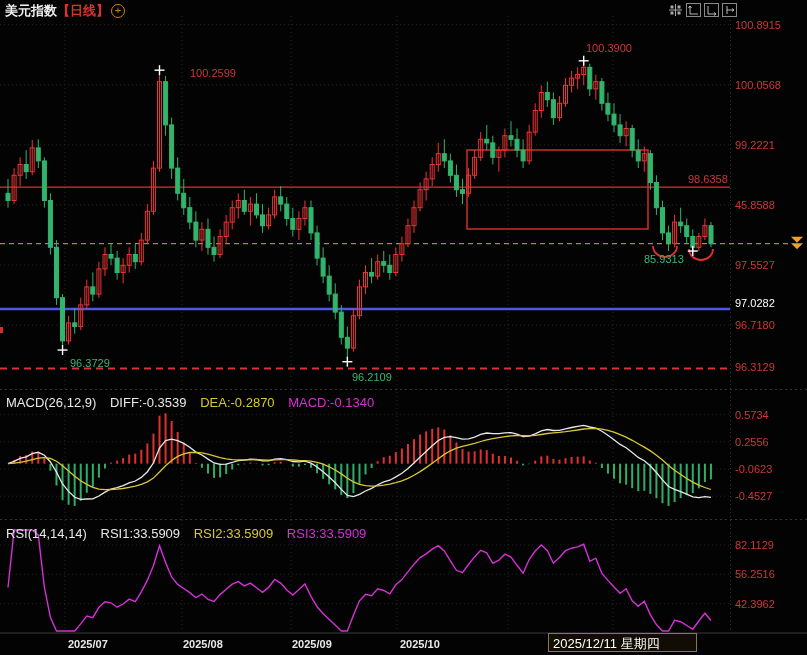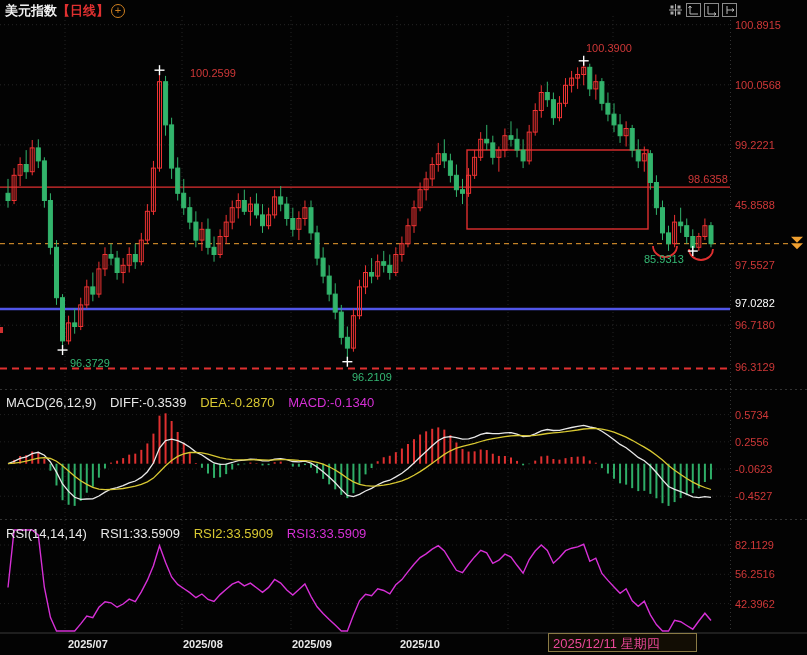--- a/index.html
+++ b/index.html
@@ -12,21 +12,21 @@
   .title-text{color:#f0f0f0;font-size:13px;font-weight:bold;}
   .period-text{color:#e03030;font-size:13px;font-weight:bold;}
   .add-btn{display:inline-block;width:12px;height:12px;border:1px solid #d08020;border-radius:50%;
            color:#d08020;font-size:11px;line-height:11px;text-align:center;margin-left:2px;}
   .toolbar{position:absolute;left:668px;top:3px;z-index:7;display:flex;gap:3px;}
   .toolbar svg{display:block;}
   #chart{position:absolute;left:0;top:0;z-index:1;}
   .pane-header{position:absolute;left:6px;z-index:6;font-size:13px;}
   .pane-header span{margin-right:10px;}
   .datebox{position:absolute;left:548px;top:633px;width:149px;height:19px;z-index:7;
-           border:1px solid #8a7a45;background:#120d04;color:#ec4899;font-size:13px;
+           border:1px solid #8a7a45;background:#120d04;color:#ffffff;font-size:13px;
            line-height:19px;padding-left:4px;box-sizing:border-box;white-space:nowrap;overflow:hidden;}
   .watermark{position:absolute;left:672px;top:590px;z-index:5;color:#ededed;font-size:37px;
              font-weight:bold;letter-spacing:2px;}
 </style>
 </head>
 <body>
 
 <div id="app">
 
   <div class="titlebar">

